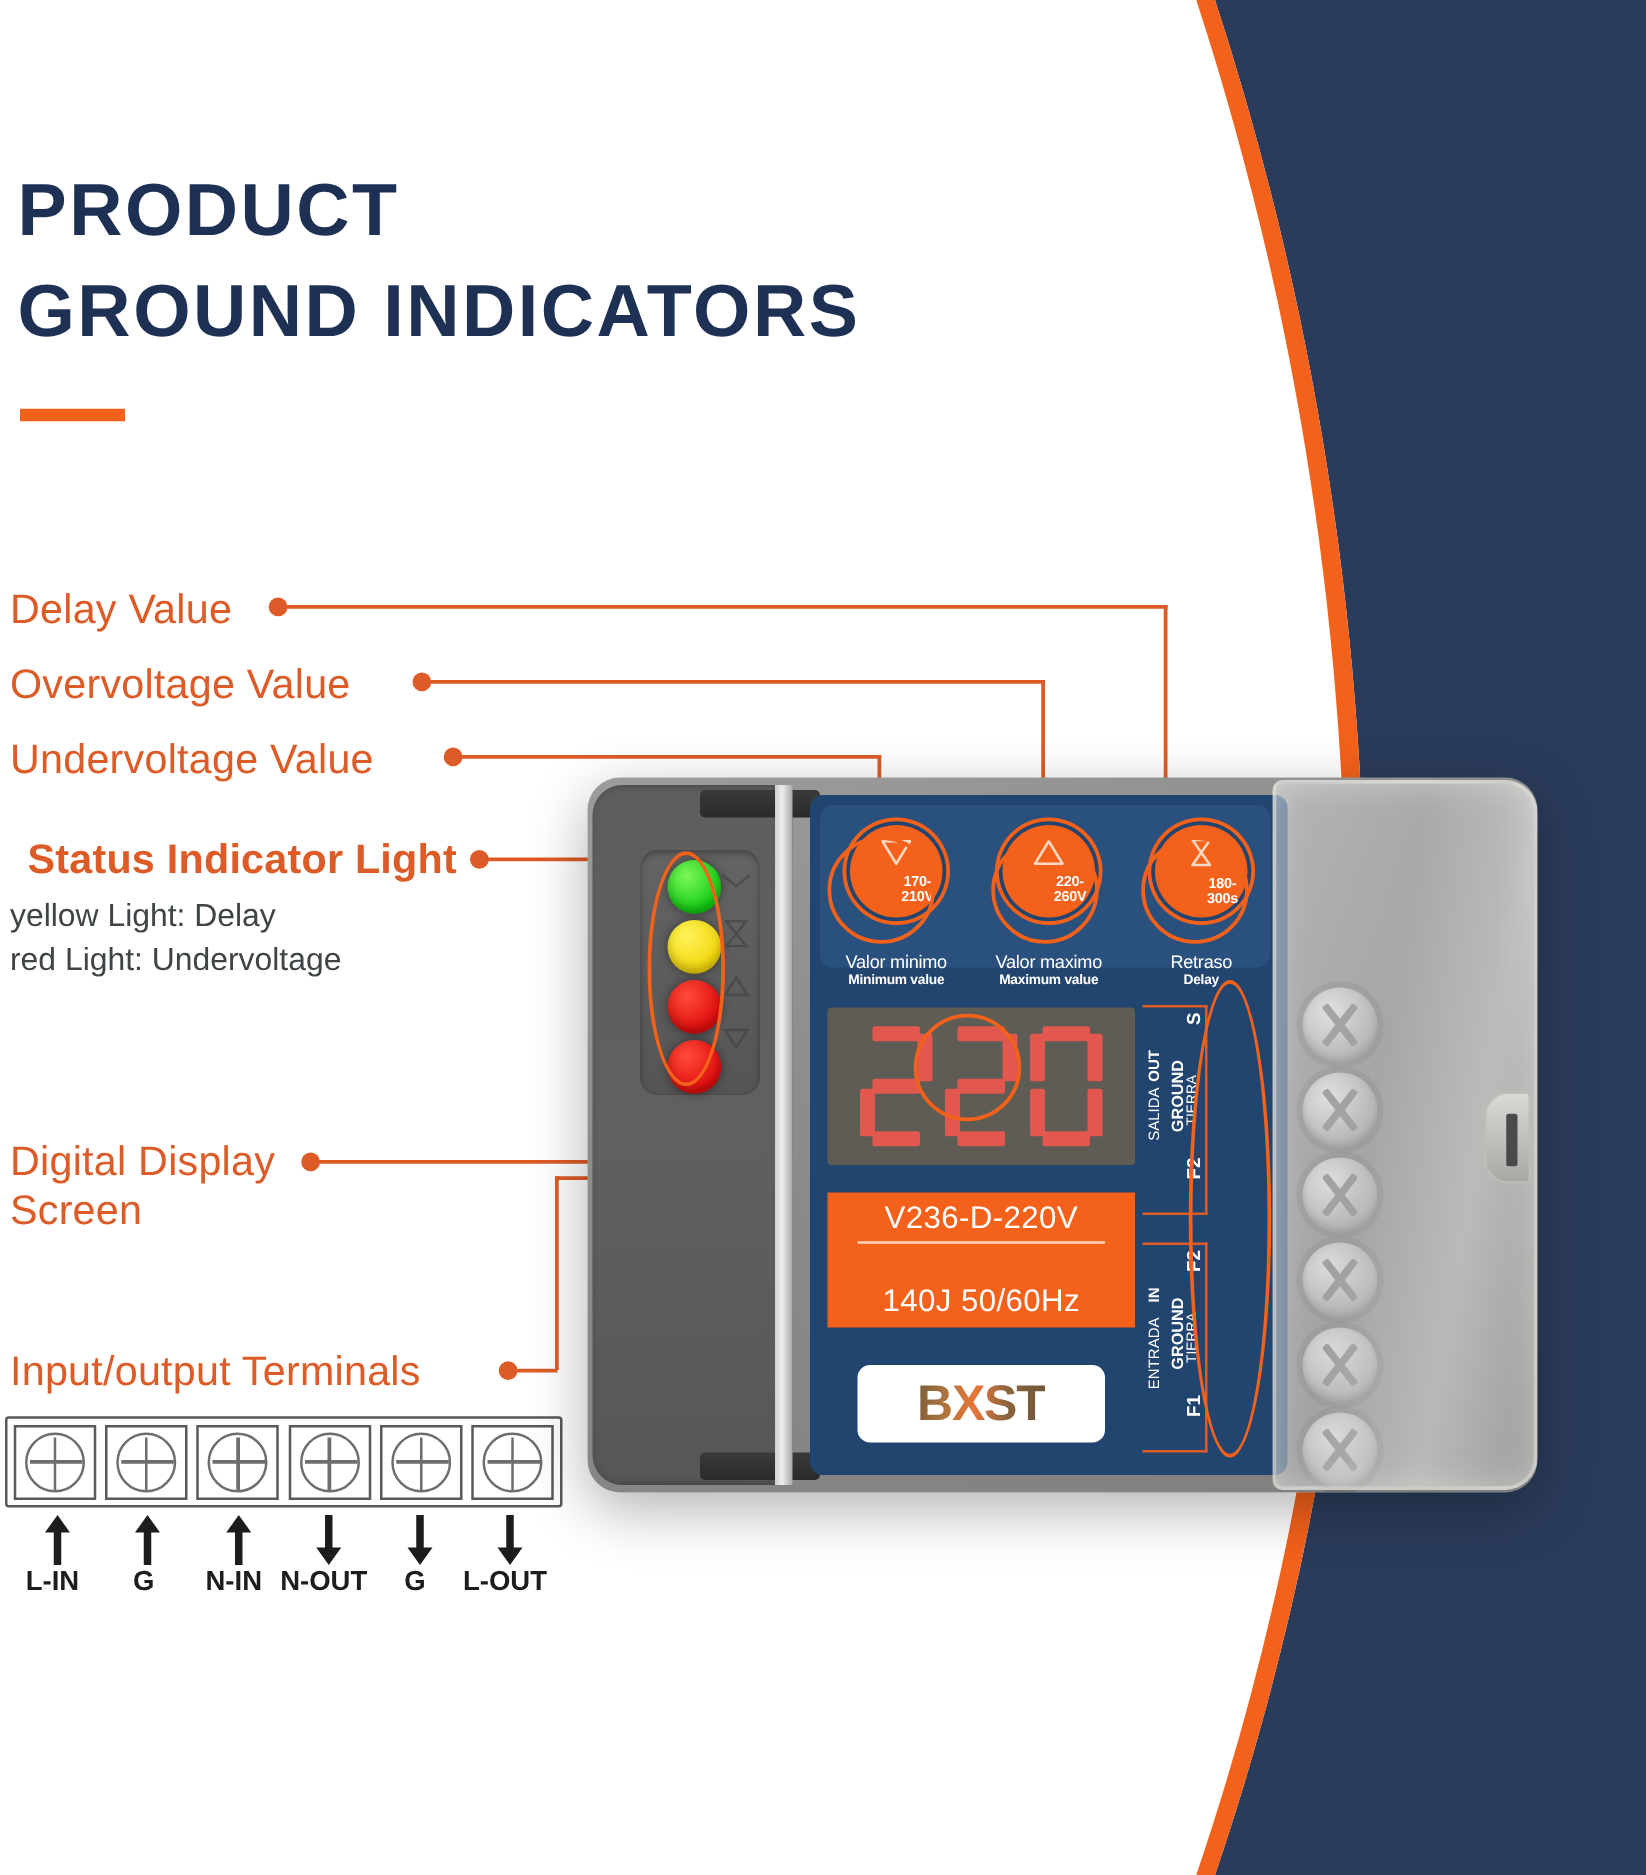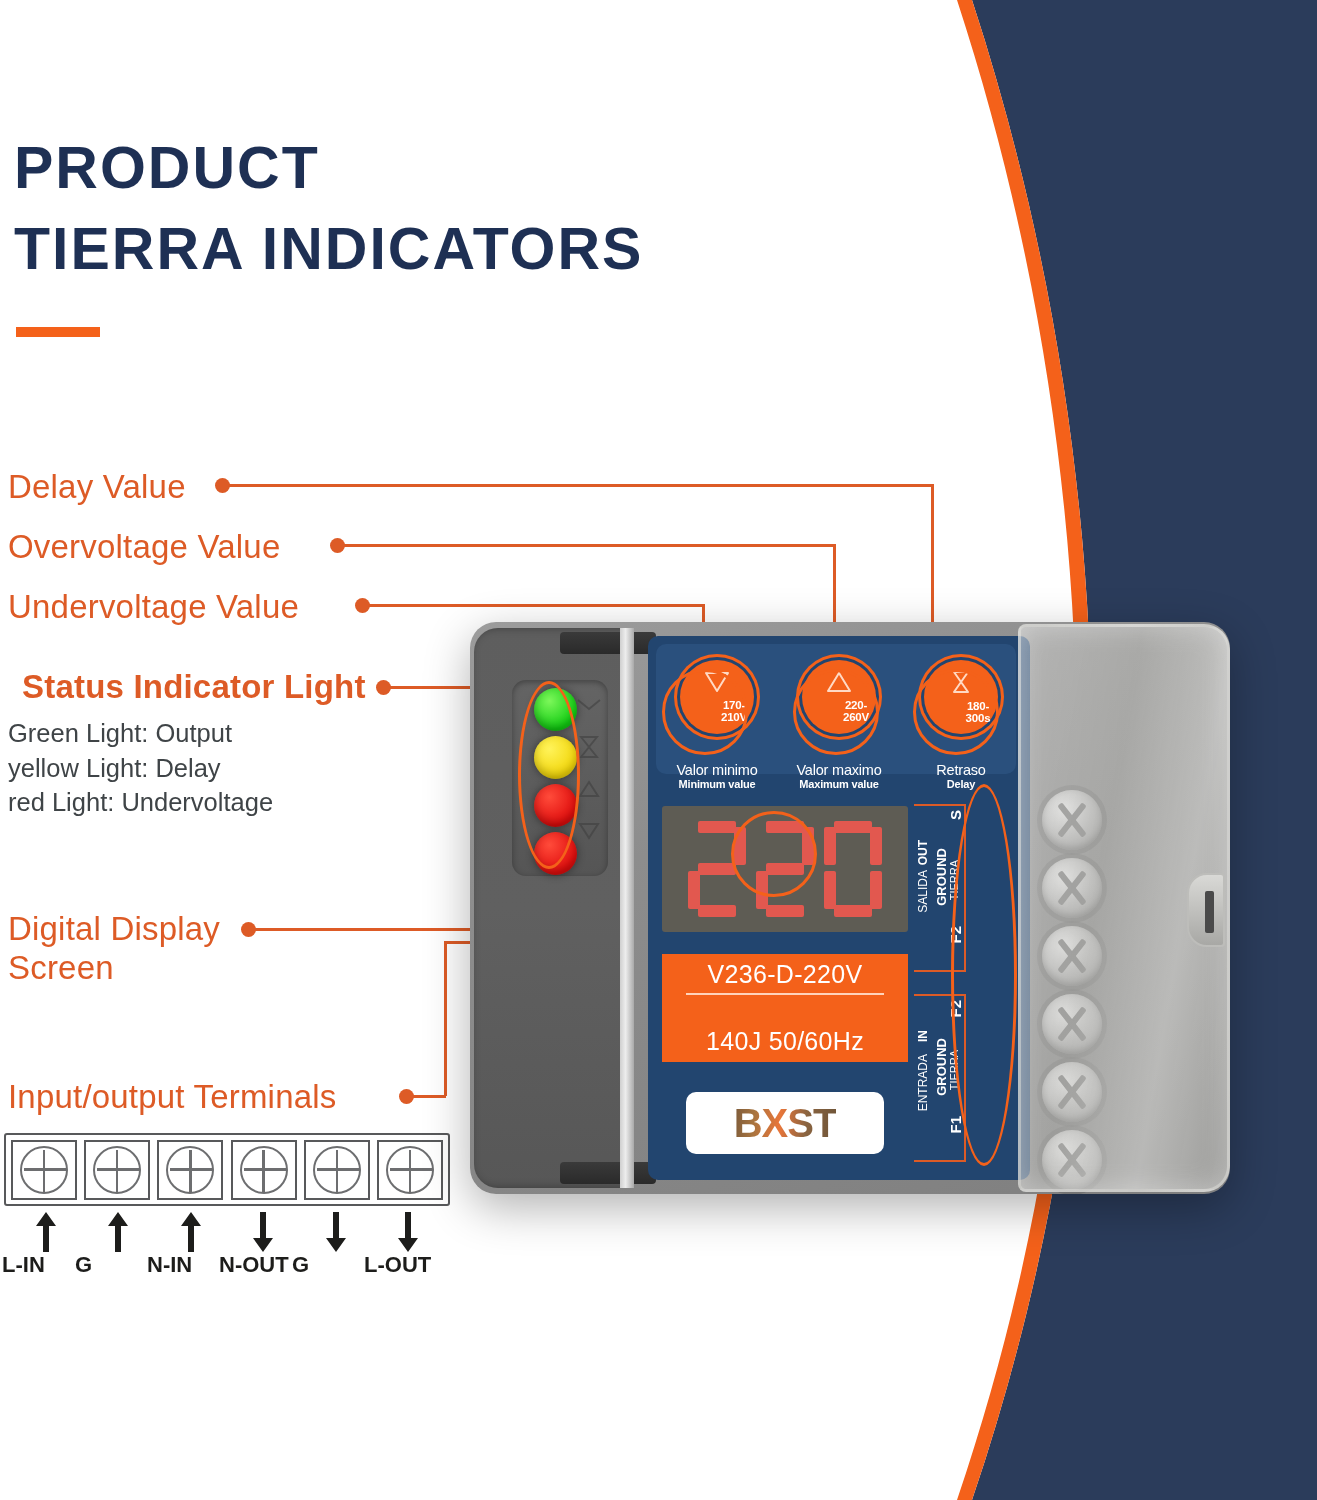--- a/index.html
+++ b/index.html
@@ -73,21 +73,21 @@
   .screw::before { left: 50%; top: 2px; width: 2.5px; height: 42px; margin-left: -1.25px; }
   .screw::after  { top: 50%; left: 2px; height: 2.5px; width: 42px; margin-top: -1.25px; }
   .term-arrows { position: absolute; left: 4px; top: 1210px; width: 446px; height: 44px; }
   .arrow { position: absolute; width: 26px; }
   .arrow svg { display: block; }
   .term-labels {
     position: absolute; left: 0px; top: 1252px; width: 460px; height: 30px;
   }
   .tlabel {
     position: absolute; font-size: 22px; font-weight: 700; color: #1d1d1b;
-    white-space: nowrap;
+    text-align: center; white-space: nowrap;
   }
 
   
   .device {
     position: absolute; left: 470px; top: 622px; width: 760px; height: 572px;
   }
   .device-shadow {
     position: absolute; inset: 0; border-radius: 26px;
     box-shadow: 0 14px 46px rgba(0,0,0,.30);
   }
@@ -251,21 +251,21 @@
 </head>
 <body>
 
 <div id="stage">
 
   <div class="bg-navy-right"></div>
   <div class="bg-orange-arc"></div>
 
   <div class="heading">
     <div class="line">PRODUCT</div>
-    <div class="line">TIERRA INDICATORS</div>
+    <div class="line">GROUND INDICATORS</div>
   </div>
   <div class="rule"></div>
 
   <div class="callout" style="left:8px; top:468px;">
     <span class="big">Delay Value</span>
   </div>
   <div class="dot" style="left:215px; top:478px;"></div>
   <div class="hline" style="left:228px; top:484px; width:706px;"></div>
   <div class="vline" style="left:931px; top:484px; height:192px;"></div>
 
@@ -283,21 +283,20 @@
   <div class="hline" style="left:368px; top:604px; width:337px;"></div>
   <div class="vline" style="left:702px; top:604px; height:72px;"></div>
 
   <div class="callout" style="left:22px; top:668px;">
     <span class="big bold">Status Indicator Light</span>
   </div>
   <div class="dot" style="left:376px; top:680px;"></div>
   <div class="hline" style="left:389px; top:686px; width:152px;"></div>
 
   <div class="sub-list" style="top:716px;">
-    <div>Green Light: Output</div>
     <div>yellow Light: Delay</div>
     <div>red Light: Undervoltage</div>
   </div>
 
   <div class="callout" style="left:8px; top:910px; line-height:1.18;">
     <div class="big">Digital Display</div>
     <div class="big">Screen</div>
   </div>
   <div class="dot" style="left:241px; top:922px;"></div>
   <div class="hline" style="left:254px; top:928px; width:527px;"></div>

